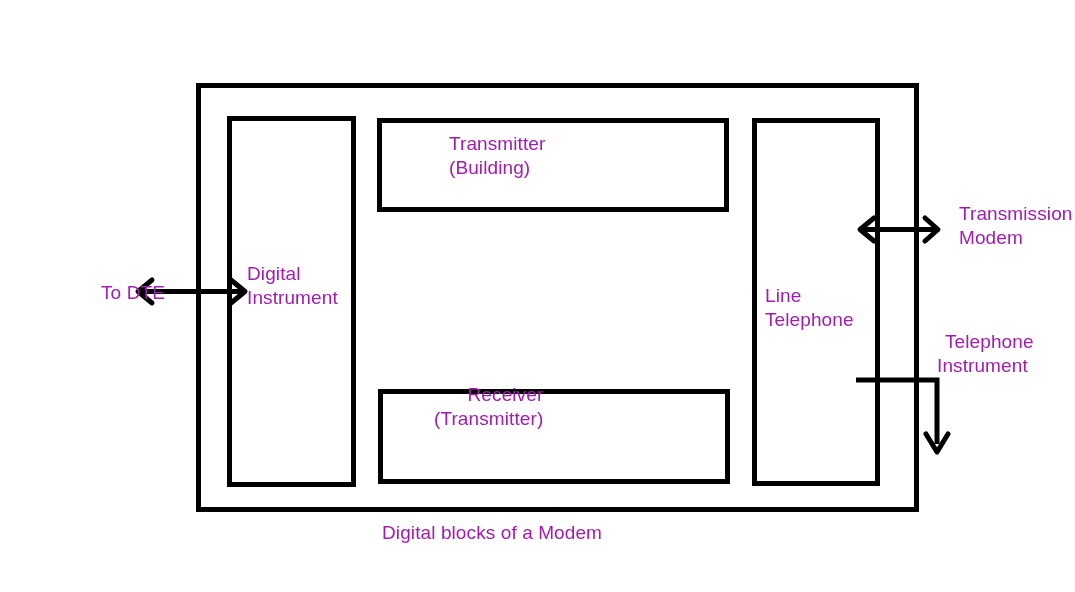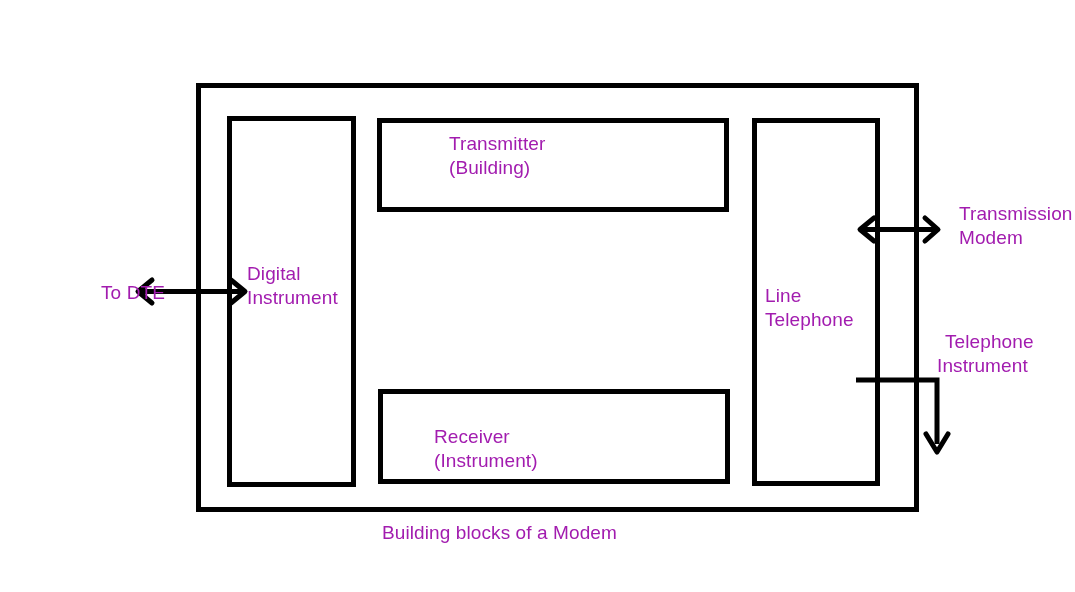--- a/index.html
+++ b/index.html
@@ -38,21 +38,21 @@
     position: absolute;
     color: #a21caf;
     font-size: 19px;
     line-height: 24px;
     white-space: pre;
     letter-spacing: 0.1px;
   }
   #digital-label { left: 247px; top: 262px; }
   #line-label    { left: 765px; top: 284px; }
   #tx-label      { left: 449px; top: 132px; }
-  #rx-label      { left: 434px; top: 425px; }
+  #rx-label      { left: 434px; top: 383px; text-align: right; }
   #dte-label     { left: 57px;  top: 281px; margin-left: 44px; }
   #tm-label      { left: 959px; top: 202px; }
   #ti-label      { left: 945px; top: 330px; }
   #ti-label .second-line { margin-left: -8px; display: block; }
   #caption       { left: 382px; top: 521px; font-size: 19px; }
   .arrow-svg {
     position: absolute;
     overflow: visible;
   }
 
@@ -70,21 +70,21 @@
 
   <div class="box" id="outer-box"></div>
 
   <div class="box" id="digital-box"></div>
   <div class="label" id="digital-label"><span>Digital</span><br><span>Instrument</span></div>
 
   <div class="box" id="tx-box"></div>
   <div class="label" id="tx-label"><span>Transmitter</span><br><span>(Building)</span></div>
 
   <div class="box" id="rx-box"></div>
-  <div class="label" id="rx-label"><span>Receiver</span><br><span>(Instrument)</span></div>
+  <div class="label" id="rx-label"><span>Receiver</span><br><span>(Transmitter)</span></div>
 
   <div class="box" id="line-box"></div>
   <div class="label" id="line-label"><span>Line</span><br><span>Telephone</span></div>
 
   <svg class="arrow-svg" id="dte-arrow" width="116" height="32" viewBox="0 0 116 32">
     <line x1="8" y1="15.5" x2="108" y2="15.5" stroke="#000000" stroke-width="5"></line>
     <polyline points="19,4 5,15.5 19,27" fill="none" stroke="#000000" stroke-width="5" stroke-linecap="round" stroke-linejoin="round"></polyline>
     <polyline points="98,4 112,15.5 98,27" fill="none" stroke="#000000" stroke-width="5" stroke-linecap="round" stroke-linejoin="round"></polyline>
   </svg>
 
@@ -98,15 +98,15 @@
     <polyline points="3,8 84,8 84,72" fill="none" stroke="#000000" stroke-width="5" stroke-linecap="butt" stroke-linejoin="miter"></polyline>
     <polyline points="73,62 84,80 95,62" fill="none" stroke="#000000" stroke-width="5" stroke-linecap="round" stroke-linejoin="round"></polyline>
   </svg>
 
   <div class="label" id="dte-label">To DTE</div>
 
   <div class="label" id="tm-label"><span>Transmission</span><br><span>Modem</span></div>
 
   <div class="label" id="ti-label"><span>Telephone</span><span class="second-line">Instrument</span></div>
 
-  <div class="label" id="caption">Building blocks of a Modem</div>
+  <div class="label" id="caption">Digital blocks of a Modem</div>
 
 </div>
 
 </body></html>

